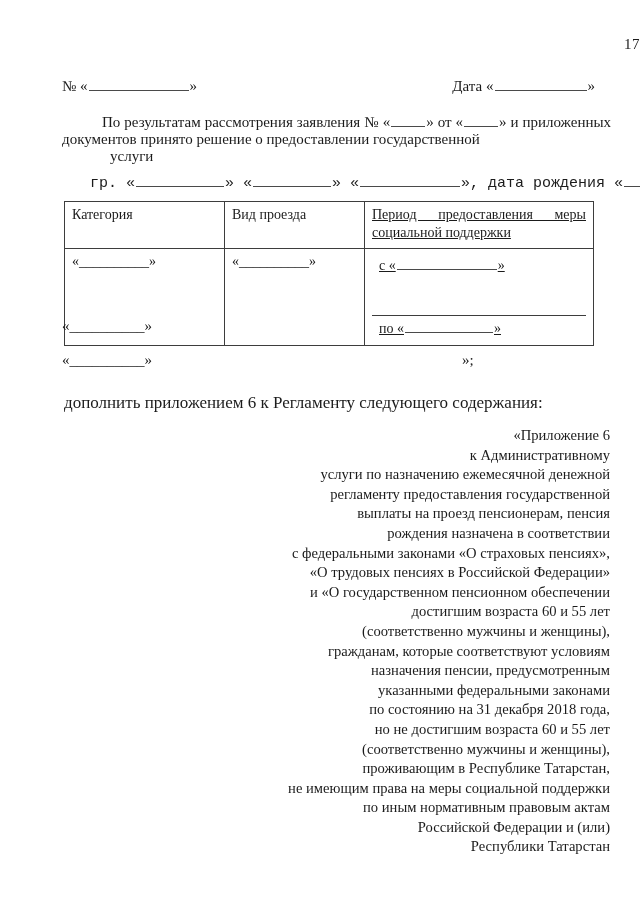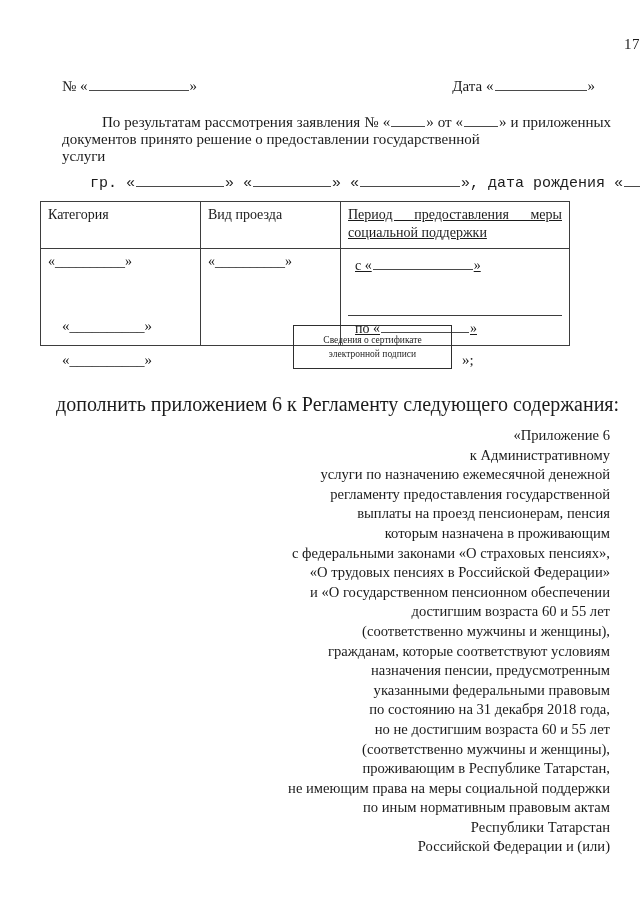--- a/index.html
+++ b/index.html
@@ -78,40 +78,41 @@
     width: 549px;
     font-size: 15px;
     line-height: 17px;
     text-align: justify;
     text-indent: 40px;
     text-justify: inter-word;
   }
   .body-par .tail {
     display: block;
     text-indent: 0;
+    margin-left: 48px;
   }
 
   
   .citizen-line {
     position: absolute;
     top: 172px;
     left: 62px;
     width: 549px;
     font-size: 15px;
     line-height: 20px;
     text-indent: 28px;
     white-space: nowrap;
     font-family: Liberation Mono, monospace;
   }
 
   
   .data-table {
     position: absolute;
     top: 201px;
-    left: 40px;
+    left: 64px;
     width: 484px;
     border-collapse: collapse;
     font-size: 14px;
     table-layout: fixed;
   }
   .data-table td {
     border: 1px solid #3d3d3d;
     padding: 4px 7px;
     vertical-align: top;
     line-height: 18px;
@@ -178,22 +179,22 @@
     position: absolute;
     left: 462px;
     top: 42px;
     font-size: 15px;
   }
 
   
   .transition {
     position: absolute;
     top: 393px;
-    left: 56px;
-    font-size: 20px;
+    left: 64px;
+    font-size: 17px;
     white-space: nowrap;
   }
 
   
   .appendix {
     position: absolute;
     top: 426px;
     left: 200px;
     width: 410px;
     text-align: right;
@@ -232,47 +233,43 @@
           <span class="period-inner"><span>с «</span><span class="fill fill-xl"></span><span>»</span></span>
           <span class="period-inner"><span>по «</span><span class="fill fill-l"></span><span>»</span></span>
         </td>
       </tr>
     </tbody>
   </table>
 
   <div class="sig-area">
     <div class="sig-blank sig-blank-1">«__________»</div>
     <div class="sig-blank sig-blank-2">«__________»</div>
-    <div class="cert-box">
-      <span>Сведения о сертификате</span>
-      <span>электронной подписи</span>
-    </div>
     <div class="cert-close">»;</div>
   </div>
 
   <div class="transition">дополнить приложением 6 к Регламенту следующего содержания:</div>
 
   <div class="appendix">
     <div>«Приложение 6</div>
     <div>к Административному</div>
     <div>услуги по назначению ежемесячной денежной</div>
     <div>регламенту предоставления государственной</div>
     <div>выплаты на проезд пенсионерам, пенсия</div>
-    <div>которым назначена в проживающим</div>
+    <div>рождения назначена в соответствии</div>
     <div>с федеральными законами «О страховых пенсиях»,</div>
     <div>«О трудовых пенсиях в Российской Федерации»</div>
     <div>и «О государственном пенсионном обеспечении</div>
     <div>достигшим возраста 60 и 55 лет</div>
     <div>(соответственно мужчины и женщины),</div>
     <div>гражданам, которые соответствуют условиям</div>
     <div>назначения пенсии, предусмотренным</div>
-    <div>указанными федеральными правовым</div>
+    <div>указанными федеральными законами</div>
     <div>по состоянию на 31 декабря 2018 года,</div>
     <div>но не достигшим возраста 60 и 55 лет</div>
     <div>(соответственно мужчины и женщины),</div>
     <div>проживающим в Республике Татарстан,</div>
     <div>не имеющим права на меры социальной поддержки</div>
     <div>по иным нормативным правовым актам</div>
+    <div>Российской Федерации и (или)</div>
     <div>Республики Татарстан</div>
-    <div>Российской Федерации и (или)</div>
   </div>
 
 </div>
 
 </body></html>

